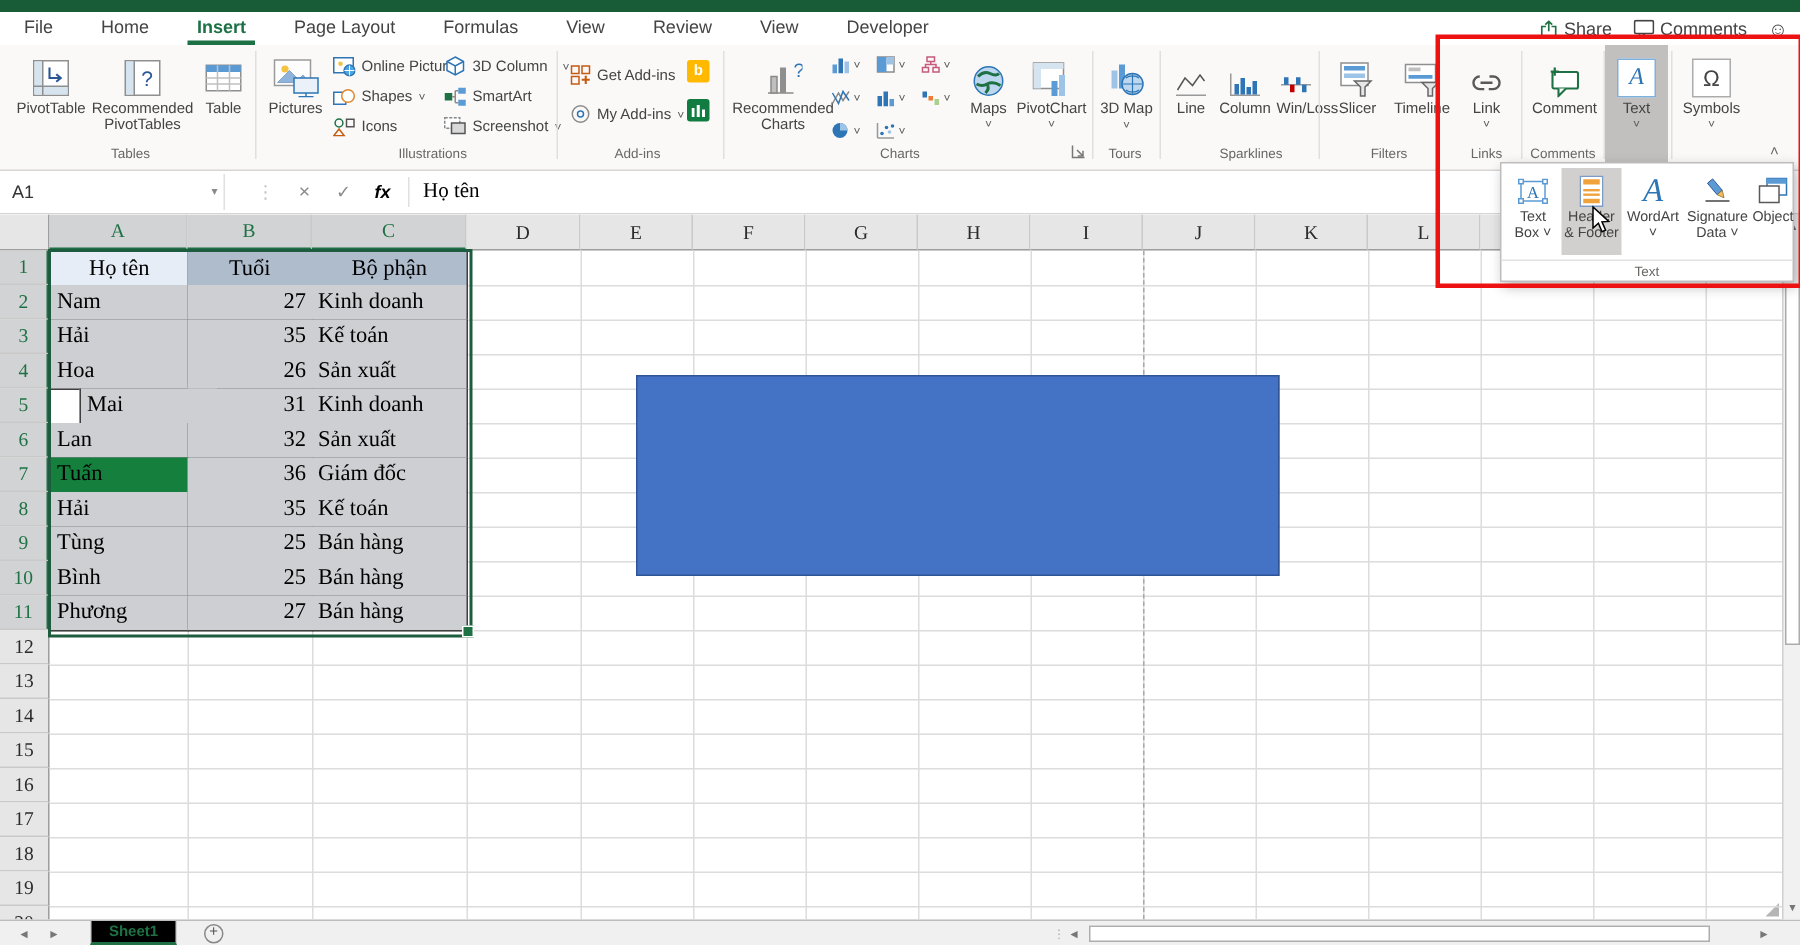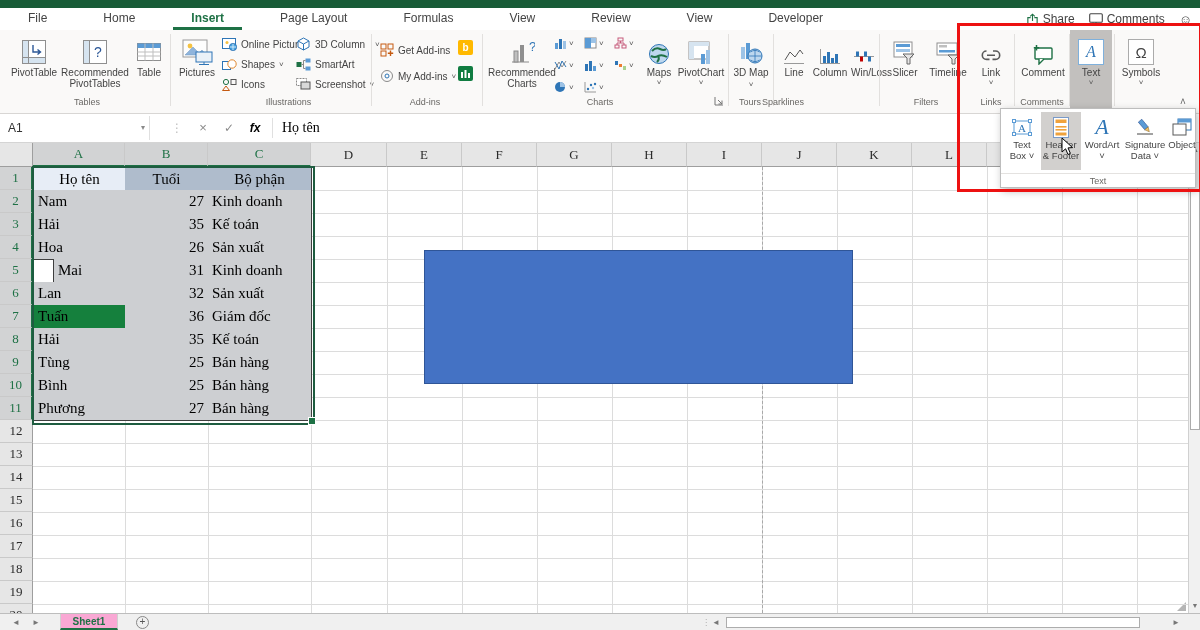--- a/index.html
+++ b/index.html
@@ -3,21 +3,21 @@
 <meta charset="utf-8">
 <style>
   html,body{margin:0;padding:0;background:#fff;}
   #stage{position:relative;width:1200px;height:630px;overflow:hidden;
          font-family:"Liberation Sans","DejaVu Sans",sans-serif;color:#444;
          background:#fff;-webkit-font-smoothing:antialiased;}
   .abs{position:absolute;}
   
   #titlebar{left:0;top:0;width:1200px;height:8px;background:#185C37;}
   #menubar{left:0;top:8px;width:1200px;height:22px;background:#fff;display:flex;align-items:center;}
-  .menu-item{font-size:12px;color:#444;padding:0 28px;height:22px;line-height:20px;position:relative;cursor:default;}
+  .menu-item{font-size:12px;color:#444;padding:0 16px;height:22px;line-height:20px;position:relative;cursor:default;}
   .menu-item.active{color:#1E7145;font-weight:bold;}
   .menu-item.active::after{content:"";position:absolute;left:10px;right:10px;bottom:0;height:3px;background:#1E7145;}
   #top-actions{position:absolute;right:8px;top:8px;height:22px;display:flex;align-items:center;gap:14px;}
   .top-action{display:flex;align-items:center;gap:4px;font-size:12px;color:#444;}
   
   #ribbon{left:0;top:30px;width:1200px;height:83px;background:#FAF9F8;border-bottom:1px solid #D8D6D4;}
   .sep{position:absolute;top:4px;height:72px;width:1px;background:#E2E0DE;}
   .grouplabel{position:absolute;top:67px;font-size:9px;color:#696764;text-align:center;}
   .bigbtn{position:absolute;top:3px;display:flex;flex-direction:column;align-items:center;}
   .bicon{height:32px;display:flex;align-items:flex-end;justify-content:center;}
@@ -58,21 +58,21 @@
   .tcell.left{padding-left:4px;}
   #selbox{position:absolute;border:2px solid #1E5C40;z-index:4;pointer-events:none;}
   #fillhandle{position:absolute;width:6px;height:6px;background:#1E7145;border:1px solid #fff;z-index:5;}
   #shape{position:absolute;z-index:6;}
   
   #vscroll{left:1188px;top:143px;width:12px;height:470px;background:#F1F1F1;border-left:1px solid #D0D0D0;box-sizing:border-box;z-index:8;}
   .varrow{position:absolute;left:0;width:12px;height:14px;font-size:7px;color:#777;text-align:center;line-height:14px;}
   #vthumb{position:absolute;left:1px;top:47px;width:10px;height:240px;background:#fff;border:1px solid #ABABAB;box-sizing:border-box;}
   #tabbar{left:0;top:613px;width:1200px;height:17px;background:#F0F0F0;border-top:1px solid #BDBDBD;box-sizing:border-box;}
   .navarr{position:absolute;top:4px;font-size:8px;color:#777;}
-  #sheet-tab{position:absolute;left:60px;top:0;width:58px;height:16px;background:#f9a8d4;border-right:1px solid #D0D0D0;border-left:1px solid #D0D0D0;
+  #sheet-tab{position:absolute;left:60px;top:0;width:58px;height:16px;background:#000000;border-right:1px solid #D0D0D0;border-left:1px solid #D0D0D0;
      font-size:10px;font-weight:bold;color:#1E7145;text-align:center;line-height:15px;border-bottom:2px solid #1E7145;box-sizing:border-box;}
   #addsheet{position:absolute;left:136px;top:2px;width:11px;height:11px;border:1px solid #888;border-radius:50%;color:#555;font-size:10px;line-height:10px;text-align:center;}
   #hscroll-thumb{position:absolute;left:726px;top:3px;width:414px;height:11px;background:#fff;border:1px solid #ADADAD;box-sizing:border-box;}
   
   #textmenu{left:1000px;top:108px;width:196px;height:80px;background:#fff;border:1px solid #BDBDBD;box-shadow:2px 3px 8px rgba(0,0,0,.28);z-index:40;box-sizing:border-box;}
   .tmitem{position:absolute;top:3px;height:58px;display:flex;flex-direction:column;align-items:center;padding-top:3px;box-sizing:border-box;}
   .tmitem.hl{background:#D2D0CE;}
   .tmicon{height:24px;display:flex;align-items:center;justify-content:center;}
   .tmlabel{font-size:9.5px;line-height:11px;color:#444;text-align:center;}
   #tm-grouplabel{position:absolute;left:0;right:0;top:64px;border-top:1px solid #E4E2E0;font-size:9px;color:#696764;text-align:center;padding-top:2px;}
@@ -430,21 +430,21 @@
           <svg width="22" height="17" viewBox="0 0 22 17">
             <line x1="1" y1="8.5" x2="21" y2="8.5" stroke="#999"></line>
             <rect x="3" y="3.5" width="3" height="5" fill="#2E75B6"></rect>
             <rect x="7" y="8.5" width="3" height="5" fill="#C00000"></rect>
             <rect x="11" y="3.5" width="3" height="5" fill="#2E75B6"></rect>
             <rect x="15" y="8.5" width="3" height="5" fill="#2E75B6"></rect>
           </svg>
         </div>
       <div class="blabel" style="width:26px;">Win/Loss</div>
     </div>
-    <div class="grouplabel" style="left:734px;width:98px;text-align:center;">Sparklines</div>
+    <div class="grouplabel" style="left:785px;width:98px;text-align:center;">Sparklines</div>
     <div class="sep" style="left:879px;"></div>
 
     <div class="bigbtn" style="left:886px;width:38px;">
       <div class="bicon">
           <svg width="25" height="24" viewBox="0 0 25 24">
             <rect x="1" y="1" width="18" height="15" fill="#fff" stroke="#8f8f8f"></rect>
             <rect x="3" y="3" width="14" height="3" fill="#5B9BD5"></rect>
             <rect x="3" y="8" width="14" height="3" fill="#9DC3E6"></rect>
             <polygon points="10,13 21,13 17,17 17,23 14,23 14,17" fill="#E7E6E6" stroke="#666"></polygon>
           </svg>

